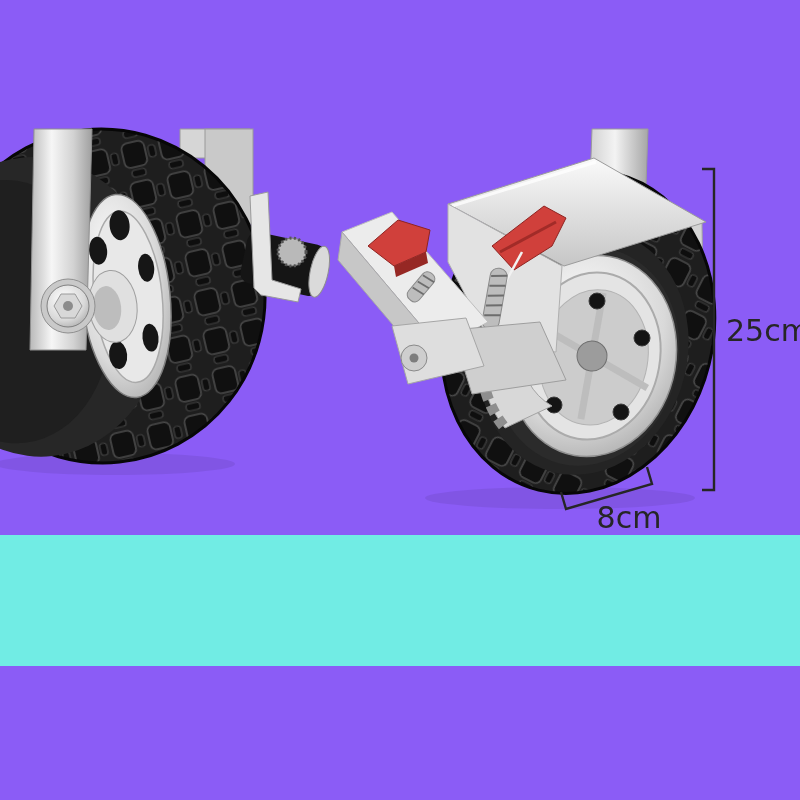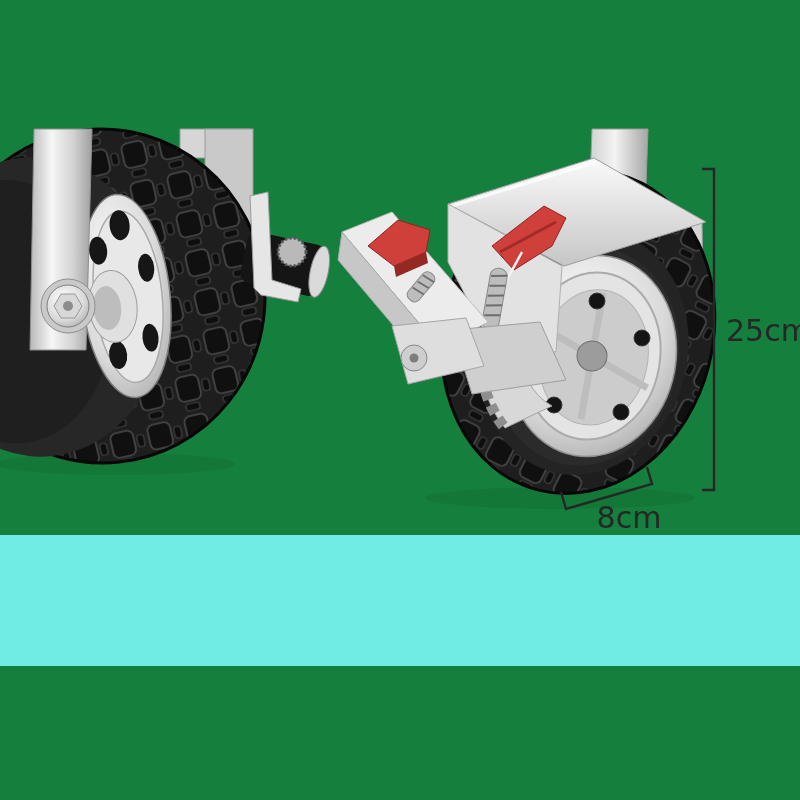--- a/index.html
+++ b/index.html
@@ -3,21 +3,21 @@
 <meta charset="utf-8">
 <style>
   :root{
     --banner-bg:#71ece4; --banner-number:#ffffff; --banner-text:#1d2727;
     --divider:rgba(16,68,68,.5); --annotation:#262626;
     --accent-red:#d0403b; --accent-red-dark:#962824;
   }
   *{box-sizing:border-box;}
   html,body{margin:0;padding:0;background:#ffffff;}
   .stage{
-    position:relative;width:800px;height:800px;overflow:hidden;background:#15803d;
+    position:relative;width:800px;height:800px;overflow:hidden;background:#8b5cf6;
     font-family:"DejaVu Sans","Liberation Sans",sans-serif;
   }
   .photo-svg{position:absolute;left:0;top:0;}
   .dim-line{fill:none;stroke:var(--annotation);stroke-width:2.4px;stroke-linecap:butt;}
   .dim-label{font:30px "DejaVu Sans",sans-serif;fill:var(--annotation);}
   .metal-stroke{stroke:#9a9a9a;stroke-width:1px;}
   .banner{
     position:absolute;left:0;top:535px;width:800px;height:131px;
     background:var(--banner-bg);
   }

